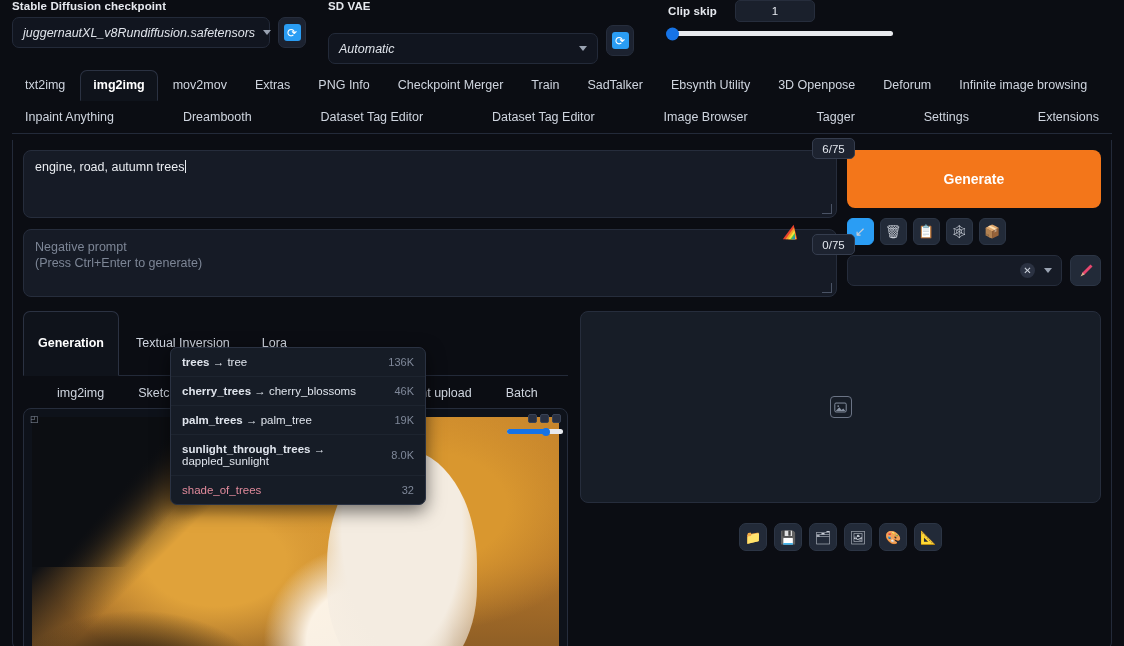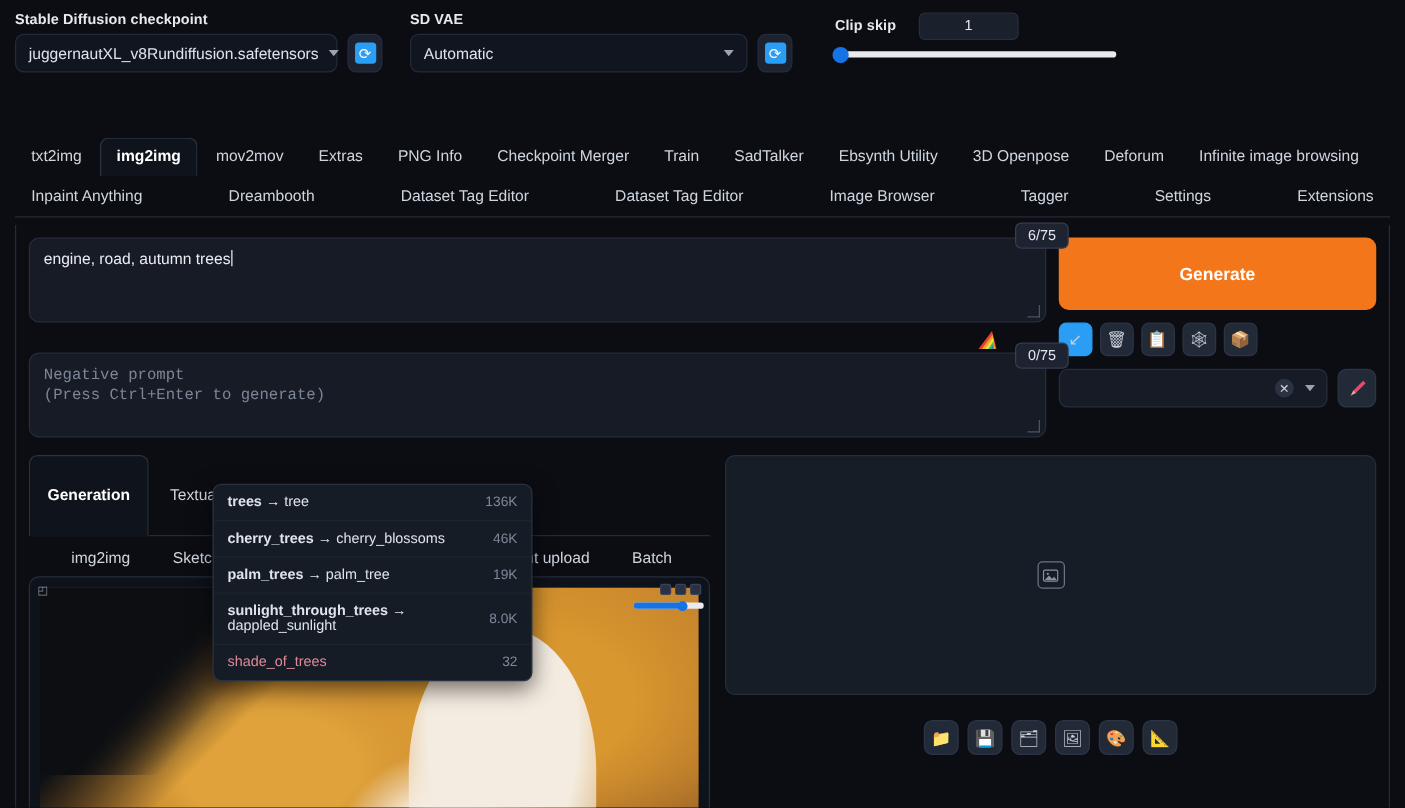--- a/index.html
+++ b/index.html
@@ -8,39 +8,40 @@
     background: #0b0d13;
     font-family: "Liberation Sans", sans-serif;
     color: #c8cdd6;
     overflow: hidden;
   }
   body { position: relative; }
 
   
   .topbar {
     display: flex; align-items: flex-start;
-    padding: 10px 12px 0 12px;
+    padding: 0 12px 0 12px;
     height: 70px;
     background: #0b0d13;
   }
   .field-group { display: flex; flex-direction: column; }
   .field-label {
     font-size: 11.5px; font-weight: bold; color: #e6e9ef;
     margin-bottom: 5px; letter-spacing: .1px;
   }
   .ckpt-row { display: flex; align-items: center; gap: 8px; }
   .dropdown {
     height: 31px; background: #11151f;
     border: 1px solid #232a39; border-radius: 7px;
     display: flex; align-items: center; justify-content: space-between;
     padding: 0 10px; font-size: 12.5px; color: #dfe3ea;
     cursor: pointer;
+    font-style: italic;
   }
   .dropdown.ckpt { width: 258px; }
-  .dropdown.vae { width: 270px; }
+  .dropdown.vae { width: 270px; margin-top: 16px; }
   .caret {
     width: 0; height: 0; border-left: 4.5px solid transparent;
     border-right: 4.5px solid transparent; border-top: 5.5px solid #9aa3b2;
     margin-left: 8px;
   }
   .refresh-btn {
     width: 28px; height: 31px; background: #1c2230;
     border: 1px solid #262d3c; border-radius: 7px;
     display: flex; align-items: center; justify-content: center;
     cursor: pointer;
@@ -63,21 +64,21 @@
   .slider-track {
     margin-top: 9px; height: 5px; width: 225px;
     background: #e8eaee; border-radius: 3px; position: relative;
   }
   .slider-thumb {
     position: absolute; left: 0; top: 50%; transform: translate(-2px,-50%);
     width: 13px; height: 13px; border-radius: 50%; background: #1673e6;
   }
 
   
-  .tabs-wrap { padding: 0 12px; margin-top: 40px; }
+  .tabs-wrap { padding: 0 12px; }
   .tabrow { display: flex; align-items: flex-end; gap: 2px; }
   .tab {
     font-size: 12.5px; color: #cfd5df; padding: 7px 12px 8px 12px;
     cursor: pointer; border: 1px solid transparent; border-radius: 7px 7px 0 0;
     white-space: nowrap;
   }
   .tab.active {
     background: #0f131b; border-color: #2b3242; border-bottom-color: transparent;
     color: #ffffff; font-weight: bold;
   }
@@ -93,21 +94,21 @@
     padding: 10px;
     background: #0b0d13;
   }
   .prompt-row { display: flex; gap: 10px; }
   .prompt-col { width: 832px; position: relative; }
   .textarea-box {
     background: #161b26; border: 1px solid #262d3c; border-radius: 8px;
     height: 68px; padding: 9px 11px; font-size: 12.5px; color: #e9ecf1;
     position: relative;
   }
-  .textarea-box.neg { height: 68px; margin-top: 24px; color: #7d8696; font-family: Liberation Mono, monospace; }
+  .textarea-box.neg { height: 68px; margin-top: 11px; color: #7d8696; }
   .caret-bar {
     display: inline-block; width: 1px; height: 13px; background: #e9ecf1;
     vertical-align: -2px; margin-left: 1px;
   }
   .ph-line { line-height: 16px; }
   .resize-grip {
     position: absolute; right: 4px; bottom: 3px;
     width: 10px; height: 10px;
     border-right: 1px solid #4a5365; border-bottom: 1px solid #4a5365;
     transform: rotate(0deg);

